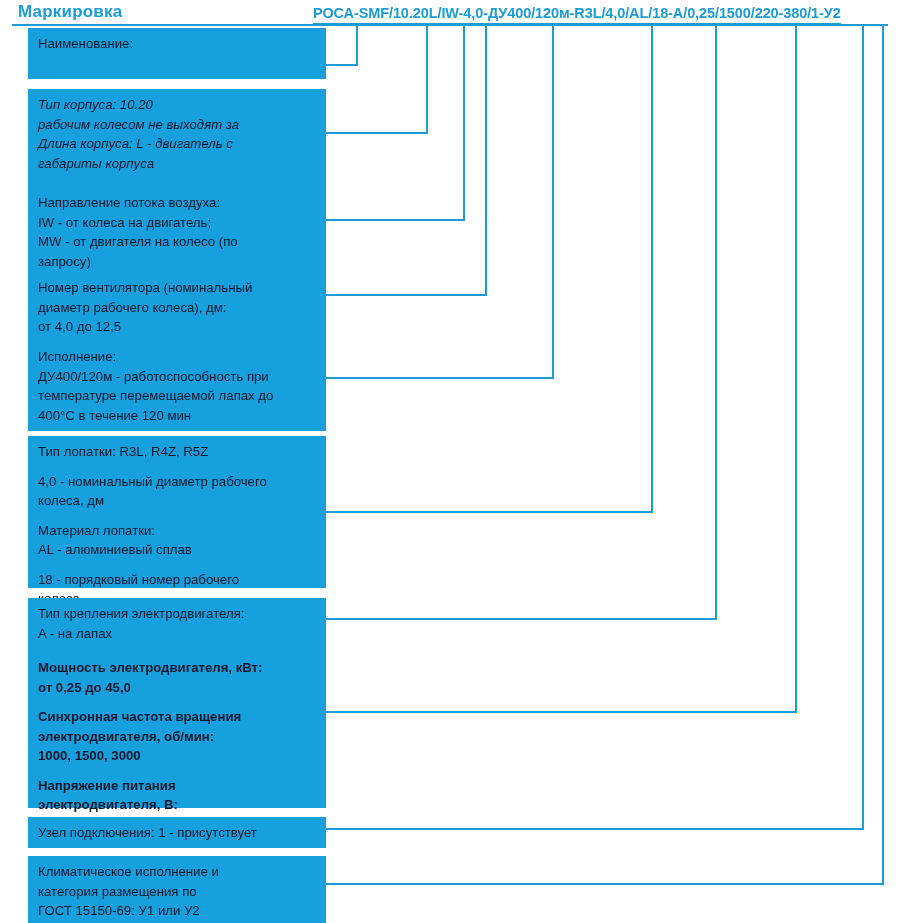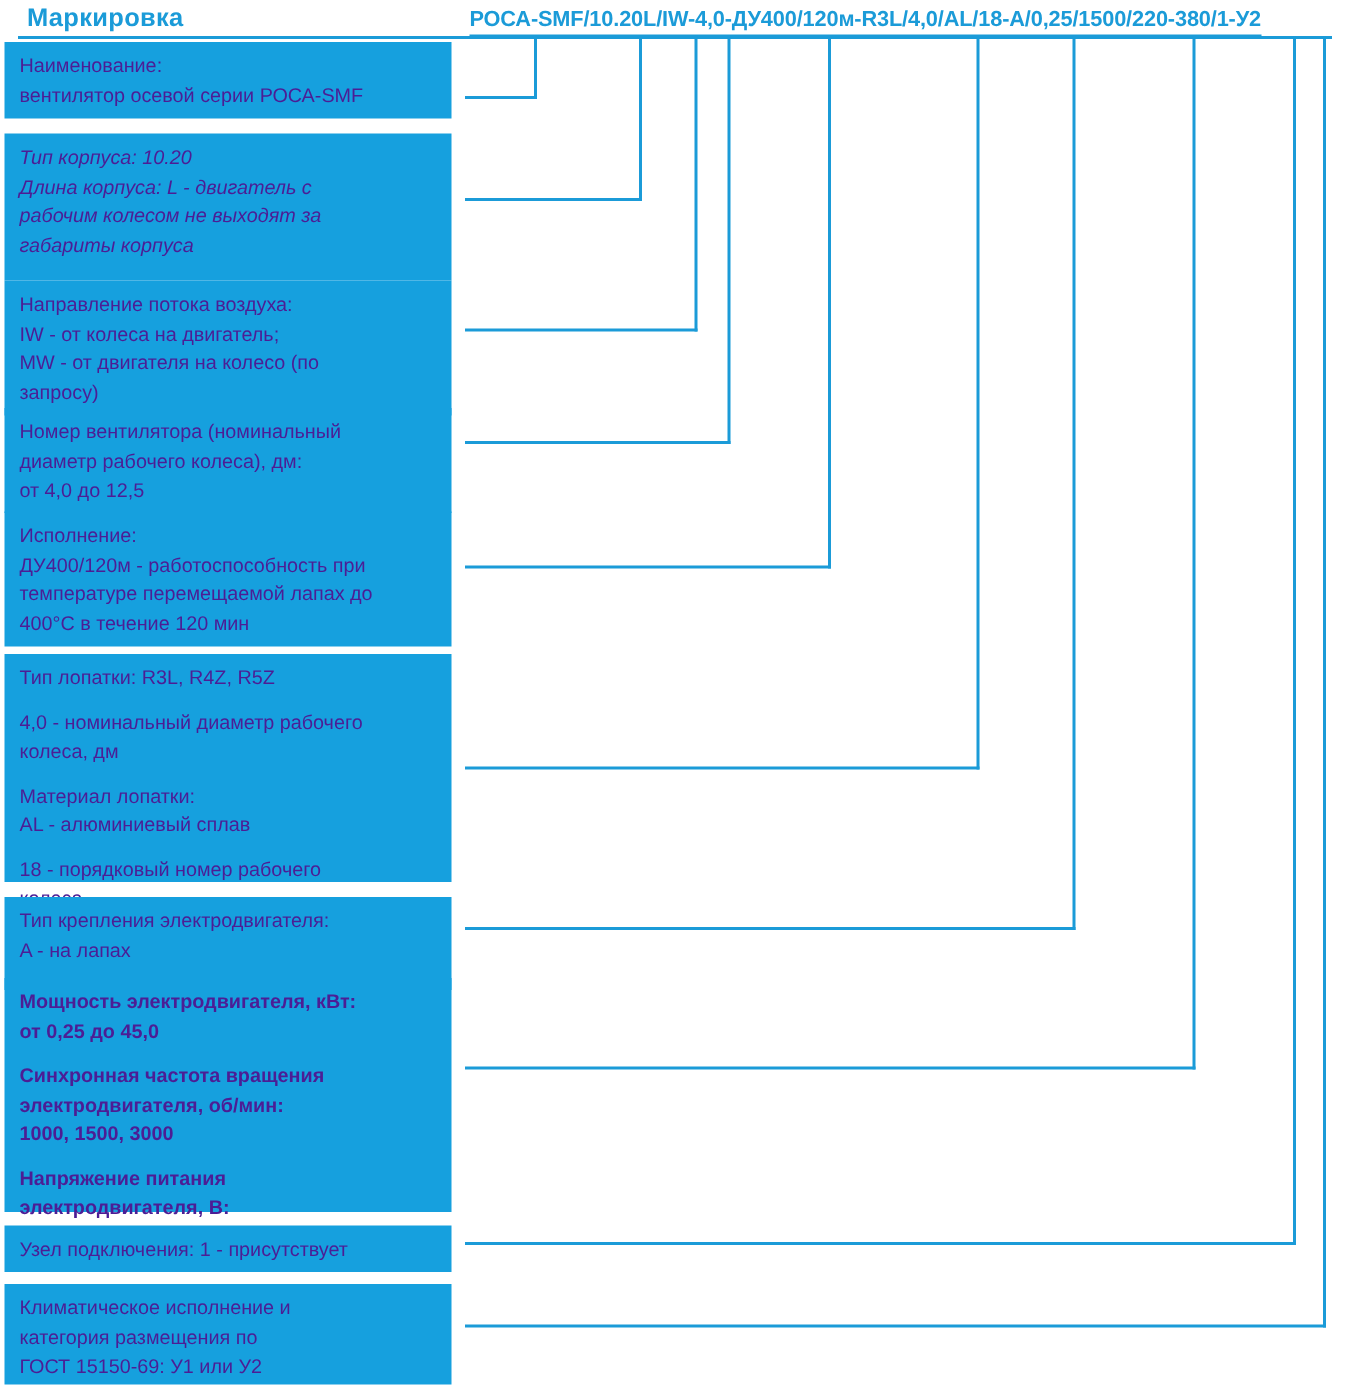--- a/index.html
+++ b/index.html
@@ -46,24 +46,24 @@
     white-space: nowrap;
     letter-spacing: -0.1px;
     border-bottom: 2px solid #1b9bd8;
     padding-bottom: 1px;
     line-height: 18px;
   }
 
   
   .info-box {
     position: absolute;
-    left: 3px;
+    left: 28px;
     width: 298px;
     background: #16a0de;
-    color: #4c1d95;
+    color: #0f172a;
     font-size: 13.2px;
     line-height: 19.5px;
     padding: 6px 10px 7px 10px;
   }
   .info-box p { margin: 0; }
   .info-box p.gap { margin-top: 10px; }
 
   
   .conn-h {
     position: absolute;
@@ -111,27 +111,26 @@
 <div class="conn-h" style="left:310px; top:711px; width:487px;"></div>
 
 <div class="conn-v" style="left:862px; top:24px; height:806px;"></div>
 <div class="conn-h" style="left:310px; top:828px; width:554px;"></div>
 
 <div class="conn-v" style="left:882px; top:24px; height:861px;"></div>
 <div class="conn-h" style="left:310px; top:883px; width:574px;"></div>
 
 <div class="info-box" style="top:28px; height:51px;">
   <p>Наименование:</p>
-  <p>вентилятор осевой серии РОСА-SMF</p>
 </div>
 
 <div class="info-box" style="top:89px; height:98px;font-style:italic;">
   <p>Тип корпуса: 10.20</p>
+  <p>рабочим колесом не выходят за</p>
   <p>Длина корпуса: L - двигатель с</p>
-  <p>рабочим колесом не выходят за</p>
   <p>габариты корпуса</p>
 </div>
 
 <div class="info-box" style="top:187px; height:90px;">
   <p>Направление потока воздуха:</p>
   <p>IW - от колеса на двигатель;</p>
   <p>MW - от двигателя на колесо (по</p>
   <p>запросу)</p>
 </div>
 

